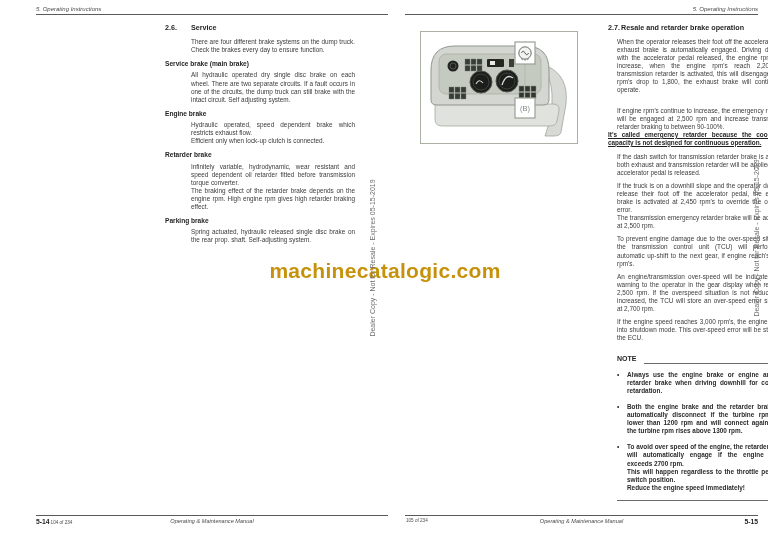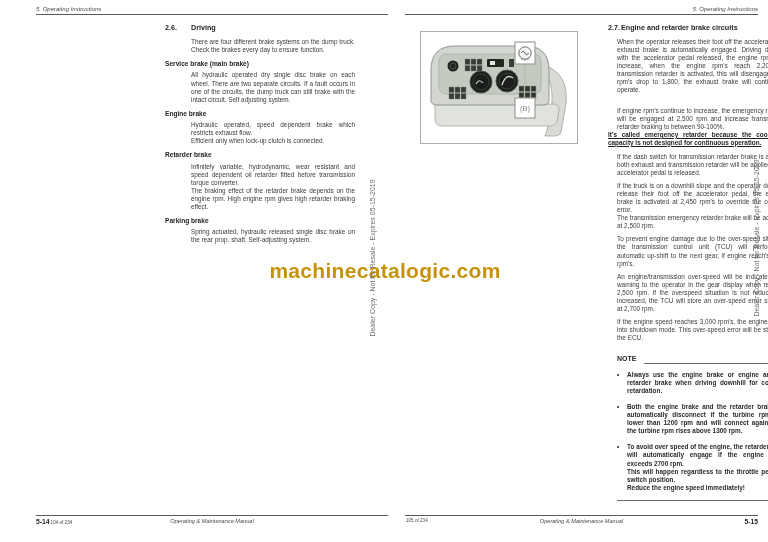--- a/index.html
+++ b/index.html
@@ -62,21 +62,21 @@
   <div class="runhead l">
     <span>5. Operating Instructions</span>
   </div>
   <div class="runhead r">
     <span>5. Operating Instructions</span>
   </div>
 
   <div class="col col-l">
     <div class="sechead">
       <span class="num">2.6.</span>
-      <span class="ttl">Driving</span>
+      <span class="ttl">Service</span>
     </div>
     <div class="body ind-l mb6">There are four different brake systems on the dump truck. Check the brakes every day to ensure function.</div>
 
     <div class="subhead ind-l">Service brake (main brake)</div>
     <div class="body ind-l">All hydraulic operated dry single disc brake on each wheel. There are two separate circuits. If a fault occurs in one of the circuits, the dump truck can still brake with the intact circuit. Self adjusting system.</div>
 
     <div class="subhead ind-l">Engine brake</div>
     <div class="body ind-l">Hydraulic operated, speed dependent brake which restricts exhaust flow.
 Efficient only when lock-up clutch is connected.</div>
 
@@ -157,21 +157,21 @@
       <g>
         <rect x="94" y="66" width="20" height="20" fill="#ffffff" stroke="#9aa098" stroke-width="1.2"></rect>
         <text x="104" y="79" text-anchor="middle" font-size="7.5" fill="#848a84" font-family="Liberation Sans, sans-serif">(B)</text>
       </g>
     </svg>
   </div>
 
   <div class="col col-r">
     <div class="sechead">
       <span class="num">2.7.</span>
-      <span class="ttl">Engine and retarder brake circuits</span>
+      <span class="ttl">Resale and retarder brake operation</span>
     </div>
     <div class="body ind-r mb12">When the operator releases their foot off the accelerator, the exhaust brake is automatically engaged. Driving downhill with the accelerator pedal released, the engine rpm's will increase, when the engine rpm's reach 2,200 the transmission retarder is activated, this will disengage when rpm's drop to 1,800, the exhaust brake will continue to operate.</div>
     <div class="body ind-r">If engine rpm's continue to increase, the emergency retarder will be engaged at 2,500 rpm and increase transmission retarder braking to between 90-100%.</div>
     <div class="emphasis ind-r">It's called emergency retarder because the cooling capacity is not designed for continuous operation.</div>
     <div class="body ind-r mb5">If the dash switch for transmission retarder brake is applied, both exhaust and transmission retarder will be applied when accelerator pedal is released.</div>
     <div class="body ind-r mb5">If the truck is on a downhill slope and the operator does not release their foot off the accelerator pedal, the exhaust brake is activated at 2,450 rpm's to override the operator error.
 The transmission emergency retarder brake will be activated at 2,500 rpm.</div>
     <div class="body ind-r mb5">To prevent engine damage due to the over-speed situation, the transmission control unit (TCU) will perform an automatic up-shift to the next gear, if engine reach's 2,700 rpm's.</div>
     <div class="body ind-r mb5">An engine/transmission over-speed will be indicated as a warning to the operator in the gear display when reaching 2,500 rpm. If the overspeed situation is not reduced but increased, the TCU will store an over-speed error situation at 2,700 rpm.</div>
     <div class="body ind-r">If the engine speed reaches 3,000 rpm's, the engine will go into shutdown mode. This over-speed error will be stored in the ECU.</div>

